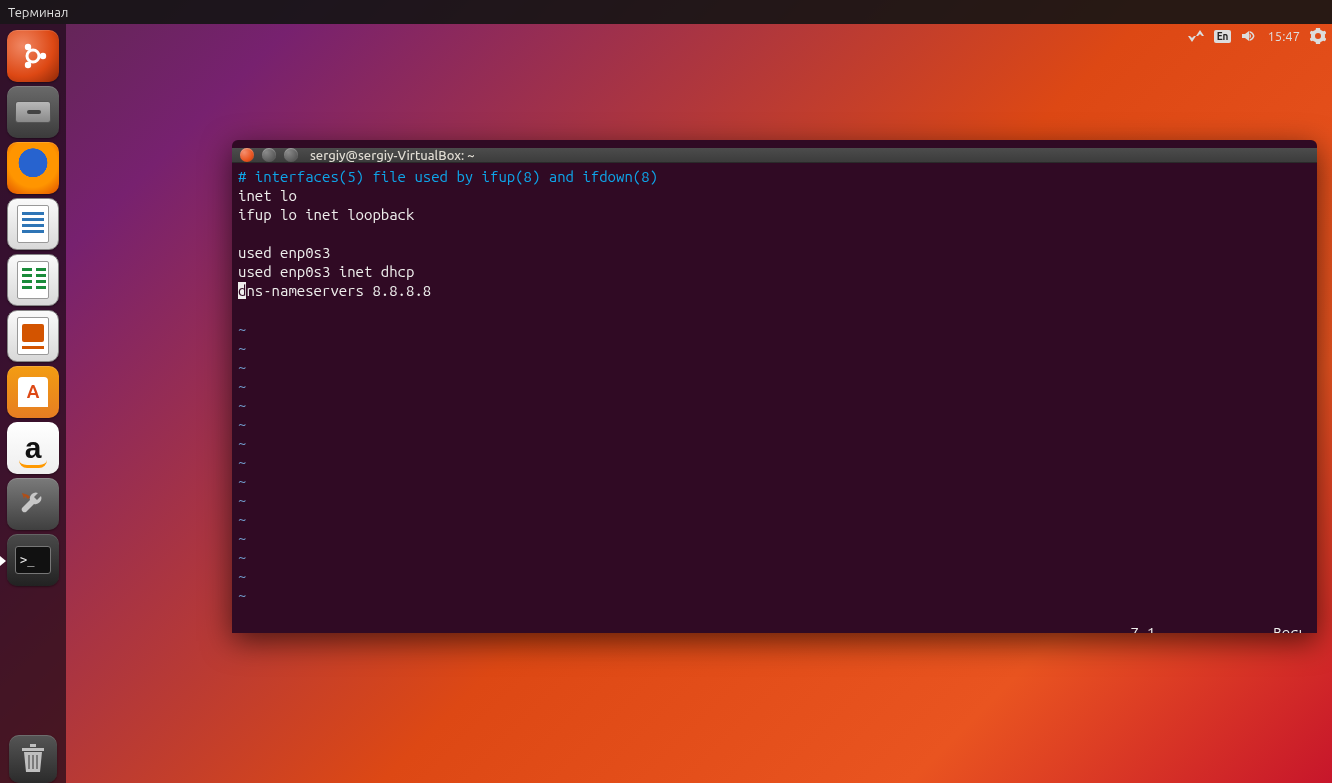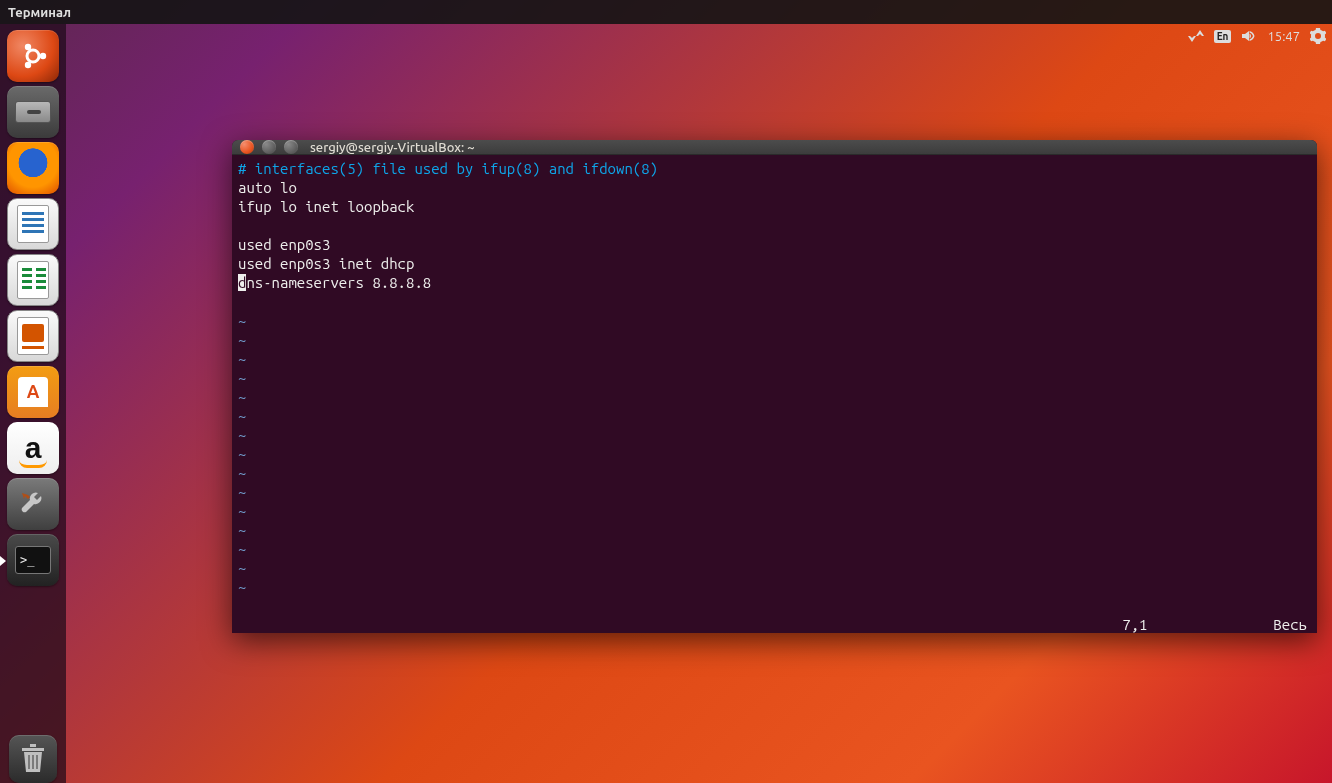--- a/index.html
+++ b/index.html
@@ -9,21 +9,21 @@
     position: relative;
   }
   
   .top-panel {
     position: absolute; top:0; left:0; right:0; height:24px;
     background: rgba(20,20,20,0.9);
     color:#dfdfdf; font-size:13px;
     display:flex; align-items:center; justify-content:space-between;
     padding:0 6px 0 8px;
   }
-  .top-panel .left { font-weight:700; }
+  .top-panel .left { font-weight:400; }
   .top-panel .right { display:flex; align-items:center; gap:10px;margin-top:48px; }
   .indicator { display:flex; align-items:center; justify-content:center; height:24px; }
   .lang-box { background:#ddd; color:#222; font-size:10px; font-weight:bold; padding:1px 3px; border-radius:2px; }
   
   .launcher {
     position:absolute; top:24px; left:0; bottom:0; width:66px;
     background: rgba(30,10,25,0.72);
     display:flex; flex-direction:column; align-items:center; padding-top:6px; gap:4px;
   }
   .launcher .spacer { flex:1; }
@@ -65,40 +65,41 @@
     background:#300a24;
     border-radius:6px 6px 0 0;
     box-shadow: 0 8px 30px rgba(0,0,0,0.6);
     display:flex; flex-direction:column;
     overflow:hidden;
   }
   .titlebar {
     height:28px; background: linear-gradient(#4c4c4c,#3c3c3c);
     display:flex; align-items:center; gap:8px; padding:0 8px;
     border-bottom:1px solid #2a2a2a;
+    margin-top:8px;
   }
   .win-btn { width:14px; height:14px; border-radius:50%; box-shadow:inset 0 1px 1px rgba(255,255,255,0.3);}
   .win-close{ background:radial-gradient(circle at 30% 30%, #f58e6e, #e95420 60%, #a83a12);}
   .win-min, .win-max{ background:radial-gradient(circle at 30% 30%, #8a8a8a, #5a5a5a 70%);}
   .title-text{ color:#dfdbd2; font-size:13px; font-weight:500; margin-left:4px;}
   .term-body {
     flex:1; padding:4px 6px 2px 6px;
     font-family: "Ubuntu Mono","DejaVu Sans Mono", monospace;
     font-size:15px; line-height:19px; color:#eeeeec;
     position:relative; white-space:pre;
   }
   .comment { color:#0ea5e9; }
   .tilde { color:#729fcf; }
   .cursor-block { background:#eeeeec; color:#300a24; }
   .status-line {
     position:absolute; bottom:2px; right:10px; left:10px;
     display:flex; justify-content:flex-end; gap:90px;
     font-family:"Ubuntu Mono",monospace; font-size:15px; color:#eeeeec;
   }
-  .status-line .pos { margin-right:36px;}
+  .status-line .pos { margin-right:28px;}
   .gear-svg, .net-svg, .sound-svg { fill:#dcdcdc; }
 </style>
 </head>
 <body>
 
 <div class="top-panel">
   <div class="left">Терминал</div>
   <div class="right">
     <div class="indicator">
       <svg width="16" height="16" viewBox="0 0 16 16" class="net-svg">
@@ -175,21 +176,21 @@
 </div>
 
 <div class="terminal-window">
   <div class="titlebar">
     <div class="win-btn win-close"></div>
     <div class="win-btn win-min"></div>
     <div class="win-btn win-max"></div>
     <div class="title-text">sergiy@sergiy-VirtualBox: ~</div>
   </div>
   <div class="term-body"><span class="comment"># interfaces(5) file used by ifup(8) and ifdown(8)</span>
-<span>auto lo</span>
+<span>inet lo</span>
 <span>ifup lo inet loopback</span>
 <span></span>
 <span>used enp0s3</span>
 <span>used enp0s3 inet dhcp</span>
 <span class="cursor-block">d</span><span>ns-nameservers 8.8.8.8</span>
 
 <span class="tilde">~</span>
 <span class="tilde">~</span>
 <span class="tilde">~</span>
 <span class="tilde">~</span>

